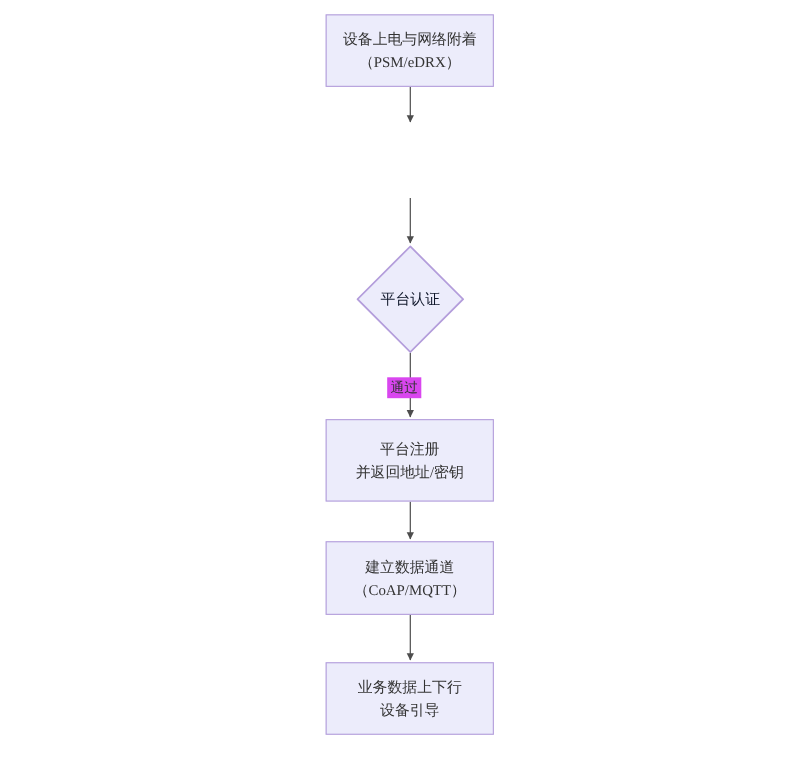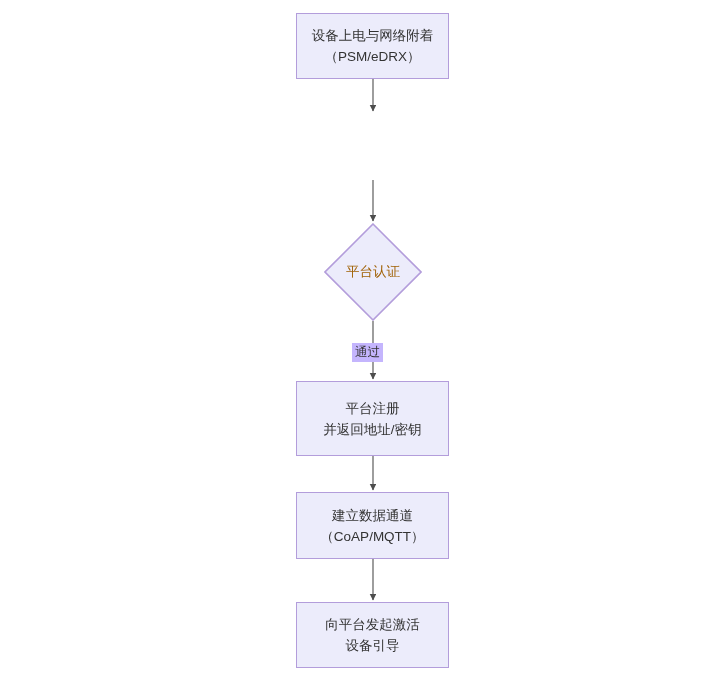--- a/index.html
+++ b/index.html
@@ -14,20 +14,21 @@
     overflow: hidden;
     font-family: "Liberation Sans", "DejaVu Sans", sans-serif;
     color: #333333;
   }
 
   #flowchart-canvas {
     position: absolute;
     inset: 0;
     width: 726px;
     height: 684px;
+    font-family: Liberation Serif, serif;
   }
 
   
   .edges-layer {
     position: absolute;
     left: 0;
     top: 0;
     width: 726px;
     height: 700px;
     pointer-events: none;
@@ -74,28 +75,28 @@
     height: 100%;
   }
   .decision .decision-text {
     position: absolute;
     inset: 0;
     display: flex;
     align-items: center;
     justify-content: center;
     font-size: 13.5px;
     line-height: 20px;
-    color: #a16207;
+    color: #0f172a;
     white-space: nowrap;
   }
 
   
   .edge-label {
     position: absolute;
-    background: #c4b5fd;
+    background: #d946ef;
     font-size: 12.5px;
     line-height: 17px;
     color: #333333;
     padding: 1px 3px;
     white-space: nowrap;
   }
   .edge-label-pass {
     left: 352px;
     top: 343px;
   }
@@ -142,17 +143,17 @@
     <span class="line">建立数据通道</span>
     <span class="line">（CoAP/MQTT）</span>
   </div>
 
   <div class="node node-register">
     <span class="line">平台注册</span>
     <span class="line">并返回地址/密钥</span>
   </div>
 
   <div class="node node-business">
-    <span class="line">向平台发起激活</span>
+    <span class="line">业务数据上下行</span>
     <span class="line">设备引导</span>
   </div>
 
 </div>
 
 </body></html>

